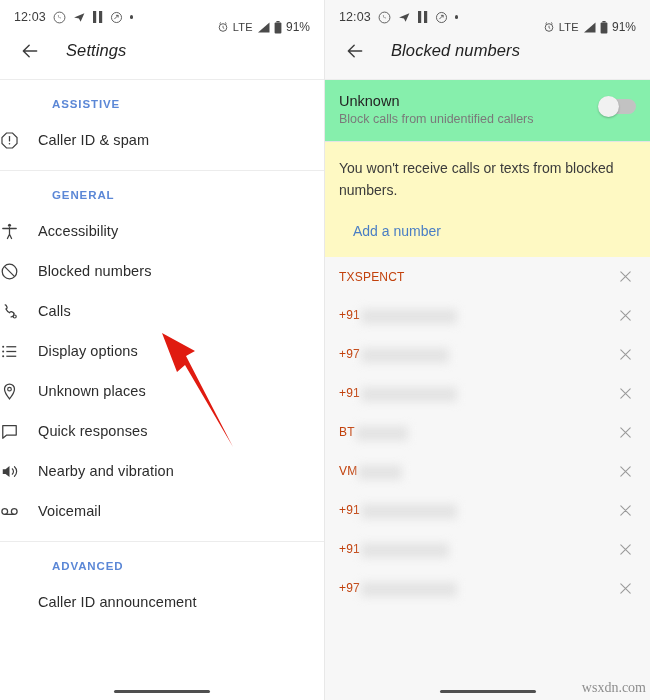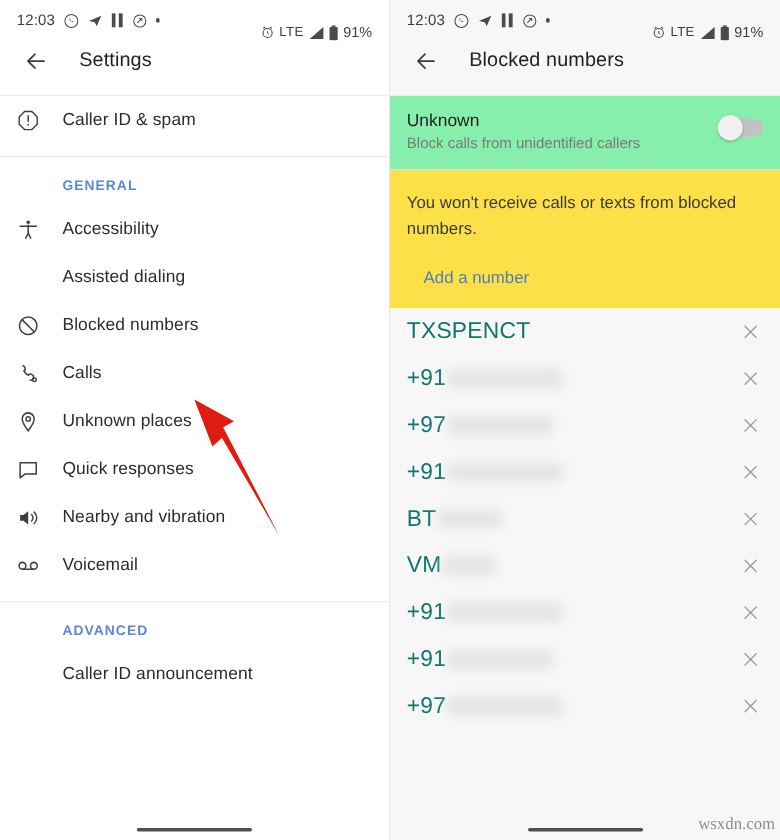--- a/index.html
+++ b/index.html
@@ -30,39 +30,39 @@
   .sb-lte { font-size: 11px; letter-spacing: .3px; color: #3c3c3c; }
   .sb-ico { display: inline-flex; align-items: center; }
   .dot-ico { width: 3.5px; height: 3.5px; border-radius: 50%; background: #4a4a4a; display: inline-block; }
 
   
   .appbar {
     height: 46px;
     display: flex; align-items: center;
     padding: 0 0 12px 14px;
     border-bottom: 1px solid #ececec;
+    font-style: italic;
   }
   .appbar-right { border-bottom: 1px solid #ececec; background: #f7f7f7; }
   .back-btn { width: 32px; height: 32px; display: flex; align-items: center; justify-content: center; cursor: pointer; }
   .appbar-title {
     font-size: 16.5px; color: #222; margin-left: 20px; letter-spacing: .1px;
   }
 
   
   .section-hdr {
     color: #5b87d6;
     font-size: 11.5px;
     font-weight: bold;
     letter-spacing: .9px;
     padding: 18px 0 10px 52px;
   }
   .list-row {
     display: flex; align-items: center;
     height: 40px;
-    padding-left: 14px;
     cursor: pointer;
   }
   .row-icon { width: 38px; display: flex; align-items: center; justify-content: flex-start; flex: 0 0 38px; }
   .row-label { font-size: 14.5px; color: #2c2c2c; letter-spacing: .1px; }
   .group-div { height: 1px; background: #ececec; margin: 10px 0 0 0; }
 
   
   .toggle-block {
     background: #86efac;
     padding: 13px 14px 15px 14px;
@@ -75,30 +75,30 @@
   .switch {
     width: 36px; height: 15px; border-radius: 8px;
     background: #c2c2c2; position: relative; margin-top: 6px; cursor: pointer;
     flex: 0 0 36px;
   }
   .switch .knob {
     position: absolute; left: -2px; top: -3px;
     width: 21px; height: 21px; border-radius: 50%;
     background: #f1f1f1; box-shadow: 0 1px 2px rgba(0,0,0,.25);
   }
-  .desc-block { background: #fde047; padding: 16px 14px 0 14px; }
+  .desc-block { background: #fef9c3; padding: 16px 14px 0 14px; }
   .desc-text { font-size: 14px; color: #3b3b3b; line-height: 1.55; }
   .add-link { font-size: 14px; color: #4a7ec4; padding: 22px 14px 18px 14px; cursor: pointer; display: inline-block; }
 
   .num-list { background: #f7f7f7; }
   .num-row {
     display: flex; align-items: center; justify-content: space-between;
     height: 39px; padding: 0 14px 0 14px;
   }
-  .num-text { font-size: 19px; color: #0f766e; letter-spacing: .2px; white-space: nowrap; position: relative; }
+  .num-text { font-size: 12px; color: #c2410c; letter-spacing: .2px; white-space: nowrap; position: relative; }
   .blur {
     display: inline-block; vertical-align: middle;
     background: #e0e0e0; margin-left: 1px;
     filter: blur(5px); opacity: .85;
   }
   .x-btn { width: 22px; height: 22px; display: flex; align-items: center; justify-content: center; cursor: pointer; flex: 0 0 22px; }
 
   
   .gesture {
     position: absolute; bottom: 7px; left: 0; width: 100%;
@@ -177,20 +177,21 @@
 
     <div class="appbar">
       <div class="back-btn">
         <svg width="20" height="20" viewBox="0 0 24 24">
             <path d="M20 12 H4.5 M11 5 L4 12 L11 19" fill="none" stroke="#3c3c3c" stroke-width="1.7" stroke-linecap="round" stroke-linejoin="round"></path>
           </svg>
       </div>
       <div class="appbar-title">Settings</div>
     </div>
 
+    <div class="section-hdr">ASSISTIVE</div>
     <div class="list-row">
       <span class="row-icon">
         <svg width="19" height="19" viewBox="0 0 24 24">
             <path d="M8.2 2.5h7.6l5.7 5.7v7.6l-5.7 5.7H8.2l-5.7-5.7V8.2z" fill="none" stroke="#3f3f3f" stroke-width="1.5"></path>
             <path d="M12 7v5.6" stroke="#3f3f3f" stroke-width="1.6" stroke-linecap="round"></path>
             <circle cx="12" cy="16.2" r="1" fill="#3f3f3f"></circle>
           </svg>
       </span>
       <span class="row-label">Caller ID &amp; spam</span>
     </div>
@@ -202,24 +203,20 @@
       <span class="row-icon">
         <svg width="19" height="19" viewBox="0 0 24 24">
             <circle cx="12" cy="4" r="1.9" fill="#3f3f3f"></circle>
             <path d="M3.5 8.2h17" stroke="#3f3f3f" stroke-width="1.6" stroke-linecap="round"></path>
             <path d="M12 7.2v8.2M12 15.4l-2.6 5.4M12 15.4l2.6 5.4" stroke="#3f3f3f" stroke-width="1.6" stroke-linecap="round"></path>
           </svg>
       </span>
       <span class="row-label">Accessibility</span>
     </div>
 
-    <div class="list-row">
-      <span class="row-icon"></span>
-      <span class="row-label">Assisted dialing</span>
-    </div>
 
     <div class="list-row">
       <span class="row-icon">
         <svg width="19" height="19" viewBox="0 0 24 24">
             <circle cx="12" cy="12" r="9.2" fill="none" stroke="#3f3f3f" stroke-width="1.6"></circle>
             <path d="M5.5 5.5 L18.5 18.5" stroke="#3f3f3f" stroke-width="1.6"></path>
           </svg>
       </span>
       <span class="row-label">Blocked numbers</span>
     </div>
@@ -228,20 +225,35 @@
       <span class="row-icon">
         <svg width="19" height="19" viewBox="0 0 24 24">
             <path d="M6.5 3.5c.8 0 1.2.5 1.5 1.2l.9 2c.2.6.1 1-.4 1.4l-1 .8c1 2.1 2.6 3.7 4.7 4.7l.8-1c.4-.5.8-.6 1.4-.4l2 .9c.7.3 1.2.7 1.2 1.5" fill="none" stroke="#3f3f3f" stroke-width="1.6" stroke-linecap="round"></path>
             <path d="M17.6 14.6c0 2.4-1.3 4.2-3.6 4.2" fill="none" stroke="#3f3f3f" stroke-width="1.6" stroke-linecap="round"></path>
             <circle cx="18.6" cy="18.3" r="1.9" fill="none" stroke="#3f3f3f" stroke-width="1.5"></circle>
           </svg>
       </span>
       <span class="row-label">Calls</span>
     </div>
 
+    <div class="list-row">
+      <span class="row-icon">
+        <svg width="19" height="19" viewBox="0 0 24 24">
+            <g fill="#3f3f3f">
+              <circle cx="4" cy="6" r="1.3"></circle>
+              <circle cx="4" cy="12" r="1.3"></circle>
+              <circle cx="4" cy="18" r="1.3"></circle>
+              <rect x="8" y="5.2" width="12.5" height="1.6"></rect>
+              <rect x="8" y="11.2" width="12.5" height="1.6"></rect>
+              <rect x="8" y="17.2" width="12.5" height="1.6"></rect>
+            </g>
+          </svg>
+      </span>
+      <span class="row-label">Display options</span>
+    </div>
 
     <div class="list-row">
       <span class="row-icon">
         <svg width="19" height="19" viewBox="0 0 24 24">
             <path d="M12 2.6c-3.5 0-6.3 2.8-6.3 6.3 0 4.6 6.3 12.5 6.3 12.5s6.3-7.9 6.3-12.5c0-3.5-2.8-6.3-6.3-6.3z" fill="none" stroke="#3f3f3f" stroke-width="1.6"></path>
             <circle cx="12" cy="9" r="2.3" fill="none" stroke="#3f3f3f" stroke-width="1.5"></circle>
           </svg>
       </span>
       <span class="row-label">Unknown places</span>
     </div>

